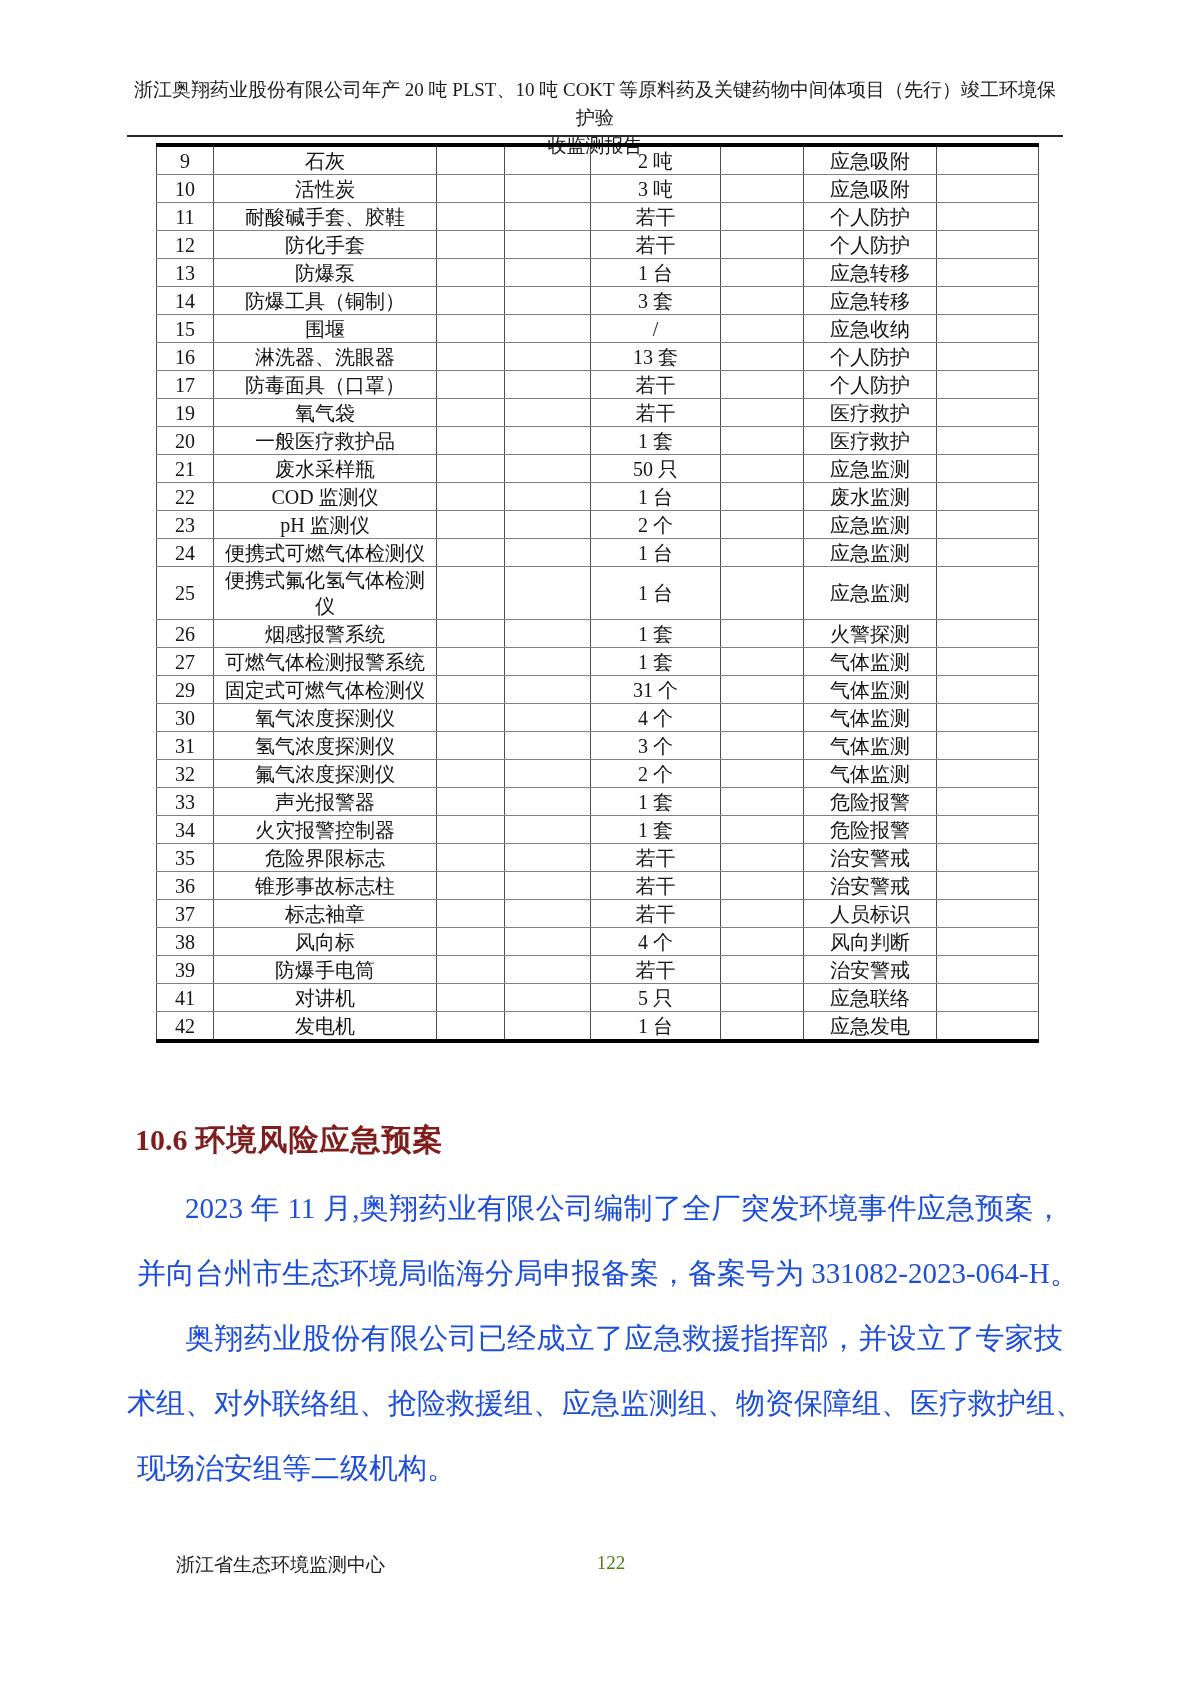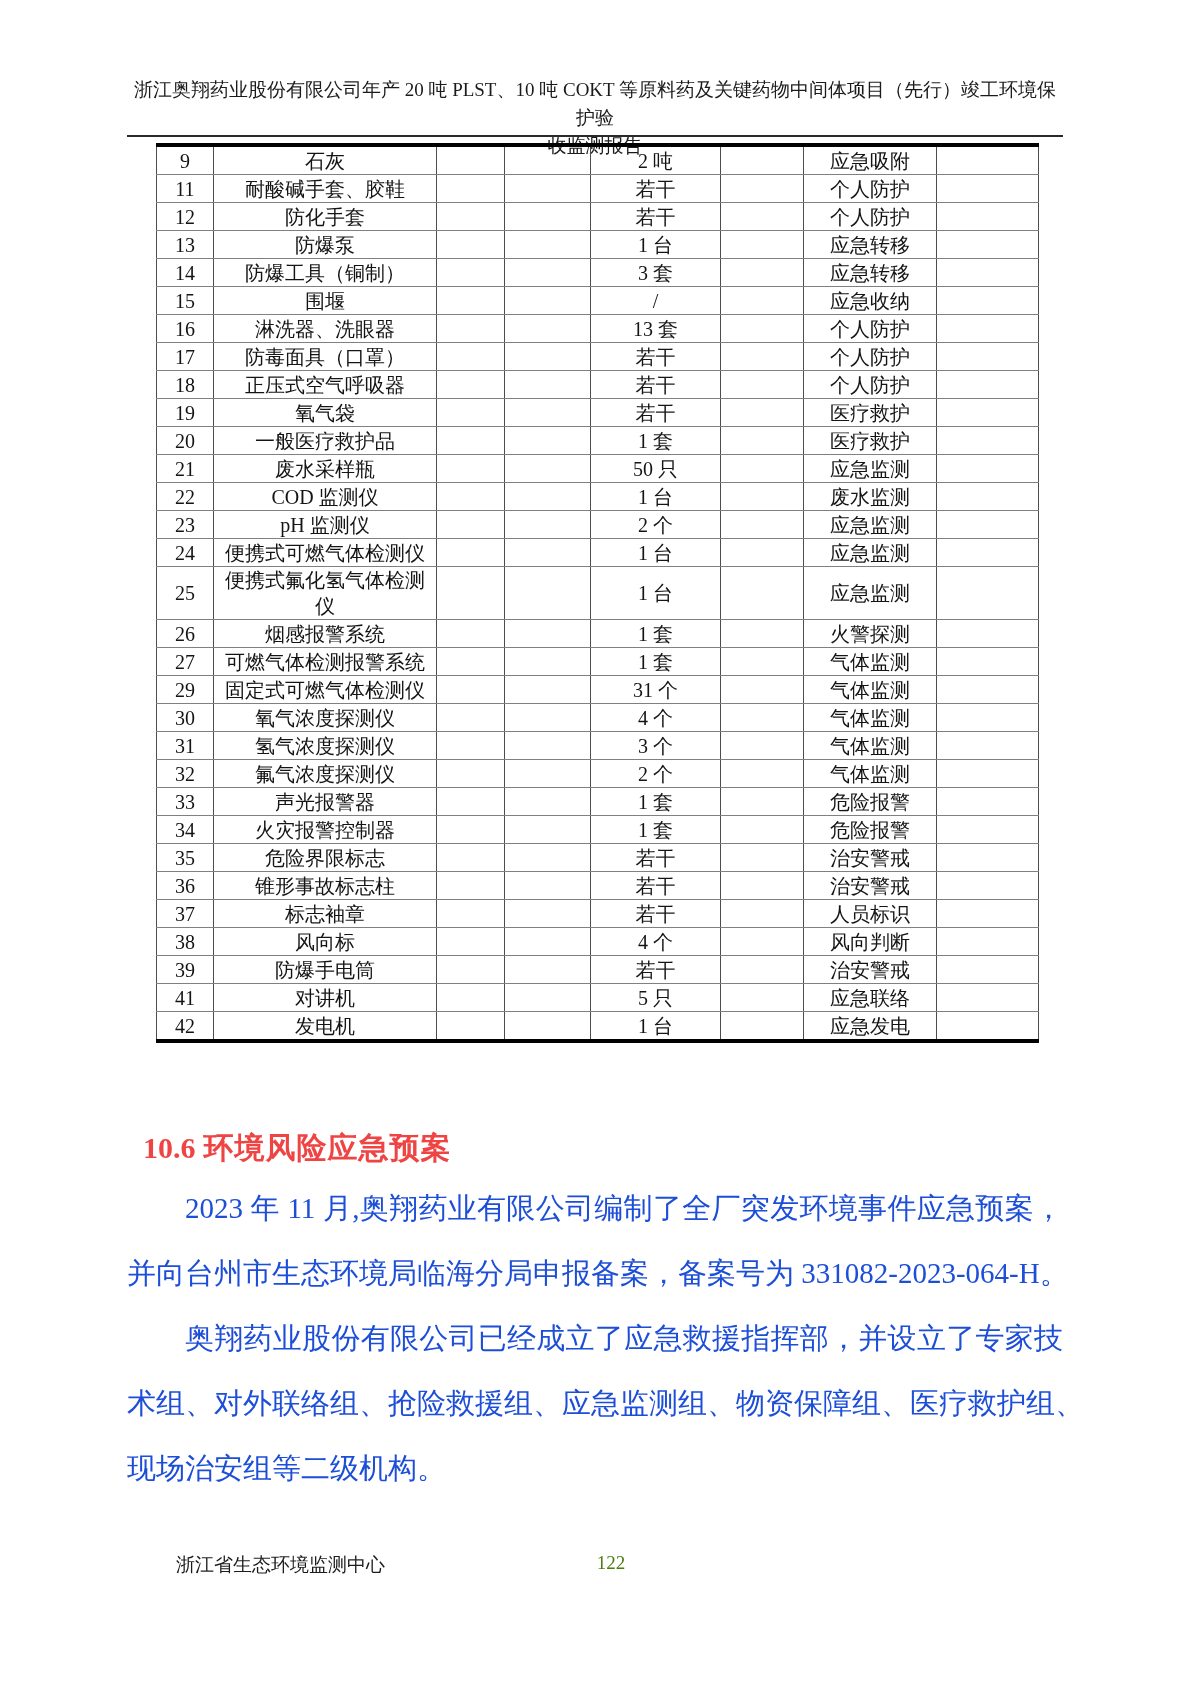--- a/index.html
+++ b/index.html
@@ -72,24 +72,24 @@
   col.c-qty     { width: 130px; }
   col.c-spare3  { width: 83px; }
   col.c-purpose { width: 133px; }
   col.c-spare4  { width: 102px; }
 
   
   .section-heading {
     position: absolute;
     left: 127px;
     top: 1112px;
-    margin: 16px;
+    margin: 8px;
     font-size: 30px;
     font-weight: bold;
-    color: #ef4444;
+    color: #7f1d1d;
     letter-spacing: 1px;
     white-space: nowrap;
   }
   .section-heading .sec-num { margin-right: 8px; letter-spacing: 0; }
 
   
   .paragraphs {
     position: absolute;
     left: 127px;
     top: 1176px;
@@ -98,21 +98,21 @@
     color: #1d4ed8;
   }
   .body-line {
     height: 65px;
     line-height: 65px;
     text-align: justify;
     text-align-last: justify;
     white-space: nowrap;
   }
   .body-line.first { text-indent: 2em; }
-  .body-line.last  { text-align-last: left; text-align: right; }
+  .body-line.last  { text-align-last: left; text-align: right; margin-left: 10px; }
 
   
   .footer-org {
     position: absolute;
     left: 168px;
     top: 1552px;
     font-size: 19px;
     color: #1b1b1b;
     white-space: nowrap;
     margin-left: 8px;
@@ -153,20 +153,30 @@
           <td class="cell-number">9</td>
           <td class="cell-name">石灰</td>
           <td class="cell-spare-1"></td>
           <td class="cell-spare-2"></td>
           <td class="cell-quantity">2 吨</td>
           <td class="cell-spare-3"></td>
           <td class="cell-purpose">应急吸附</td>
           <td class="cell-spare-4"></td>
         </tr>
         <tr>
+          <td class="cell-number">10</td>
+          <td class="cell-name">活性炭</td>
+          <td class="cell-spare-1"></td>
+          <td class="cell-spare-2"></td>
+          <td class="cell-quantity">3 吨</td>
+          <td class="cell-spare-3"></td>
+          <td class="cell-purpose">应急吸附</td>
+          <td class="cell-spare-4"></td>
+        </tr>
+        <tr>
           <td class="cell-number">11</td>
           <td class="cell-name">耐酸碱手套、胶鞋</td>
           <td class="cell-spare-1"></td>
           <td class="cell-spare-2"></td>
           <td class="cell-quantity">若干</td>
           <td class="cell-spare-3"></td>
           <td class="cell-purpose">个人防护</td>
           <td class="cell-spare-4"></td>
         </tr>
         <tr>
@@ -215,30 +225,20 @@
           <td class="cell-spare-1"></td>
           <td class="cell-spare-2"></td>
           <td class="cell-quantity">13 套</td>
           <td class="cell-spare-3"></td>
           <td class="cell-purpose">个人防护</td>
           <td class="cell-spare-4"></td>
         </tr>
         <tr>
           <td class="cell-number">17</td>
           <td class="cell-name">防毒面具（口罩）</td>
-          <td class="cell-spare-1"></td>
-          <td class="cell-spare-2"></td>
-          <td class="cell-quantity">若干</td>
-          <td class="cell-spare-3"></td>
-          <td class="cell-purpose">个人防护</td>
-          <td class="cell-spare-4"></td>
-        </tr>
-        <tr>
-          <td class="cell-number">18</td>
-          <td class="cell-name">正压式空气呼吸器</td>
           <td class="cell-spare-1"></td>
           <td class="cell-spare-2"></td>
           <td class="cell-quantity">若干</td>
           <td class="cell-spare-3"></td>
           <td class="cell-purpose">个人防护</td>
           <td class="cell-spare-4"></td>
         </tr>
         <tr>
           <td class="cell-number">19</td>
           <td class="cell-name">氧气袋</td>

